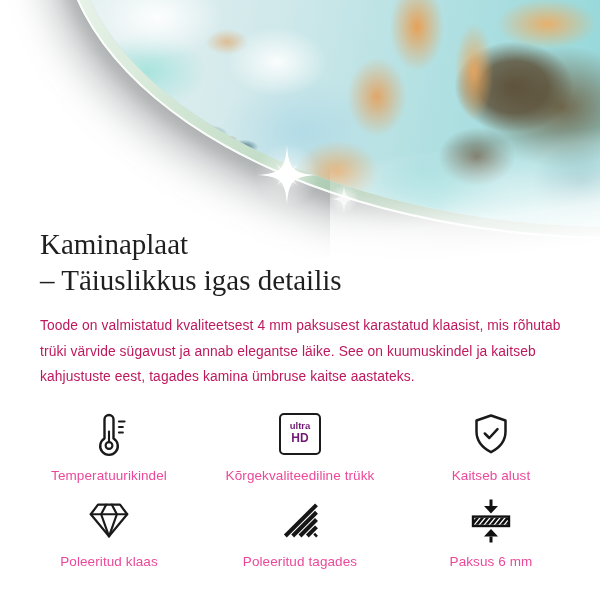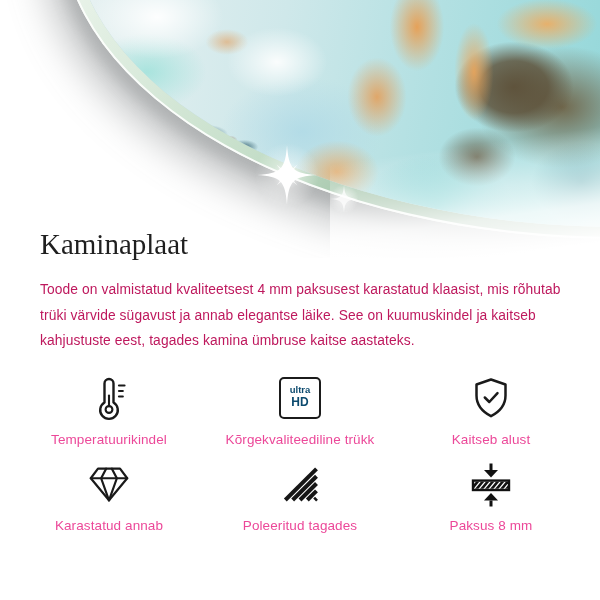--- a/index.html
+++ b/index.html
@@ -67,21 +67,21 @@
     margin:15px 40px 0 40px;width:530px;
     font-size:13.8px;line-height:25.5px;color:#be185d;letter-spacing:0.1px;
   }
   .features{margin-top:19px;}
   .features-row{display:flex;justify-content:space-between;padding:0 30px;margin-bottom:12px;}
   .feature{width:158px;display:flex;flex-direction:column;align-items:center;text-align:center;}
   .icon-slot{height:50px;display:flex;align-items:center;justify-content:center;}
   .feature-label{margin-top:9px;font-size:13.5px;color:#ec4899;letter-spacing:0.1px;}
   .uhd-box{
     width:38px;height:38px;border:2.6px solid #1b1b1b;border-radius:5px;
-    display:flex;flex-direction:column;align-items:center;justify-content:center;color:#0c4a6e;
+    display:flex;flex-direction:column;align-items:center;justify-content:center;color:#701a75;
   }
   .uhd-top{font-size:9.5px;font-weight:700;line-height:10px;}
   .uhd-bottom{font-size:12px;font-weight:800;line-height:15px;}
   svg{display:block;}
 </style>
 </head>
 <body>
 
 <div class="hero">
   <div class="glass-wrap">
@@ -114,20 +114,21 @@
       </defs>
       <circle r="30" fill="url(#glow2)"></circle>
       <path d="M0 -28 C1.6 -6 6 -1.6 28 0 C6 1.6 1.6 6 0 28 C-1.6 6 -6 1.6 -28 0 C-6 -1.6 -1.6 -6 0 -28 Z" fill="#ffffff"></path>
     </svg>
   </div>
 </div>
 
 <div class="content">
   <h1 class="page-title">
     <span>Kaminaplaat</span><br>
+    <span>– Täiuslikkus igas detailis</span>
   </h1>
   <p class="description">Toode on valmistatud kvaliteetsest 4 mm paksusest karastatud klaasist, mis rõhutab trüki värvide sügavust ja annab elegantse läike. See on kuumuskindel ja kaitseb kahjustuste eest, tagades kamina ümbruse kaitse aastateks.</p>
 
   <div class="features">
     <div class="features-row">
 
       <div class="feature">
         <div class="icon-slot">
           <svg width="48" height="48" viewBox="0 0 48 48" fill="none" stroke="#1a1a1a" stroke-width="2.4" stroke-linecap="round">
             <path d="M28.5 28.5 V9.5 a4.5 4.5 0 0 0 -9 0 V28.5 a8.8 8.8 0 1 0 9 0 Z" stroke-linejoin="round"></path>
@@ -166,21 +167,21 @@
 
       <div class="feature">
         <div class="icon-slot">
           <svg width="46" height="46" viewBox="0 0 48 48" fill="none" stroke="#1a1a1a" stroke-width="2.3" stroke-linejoin="round" stroke-linecap="round">
             <path d="M12.5 8 H35.5 L43 18 L24 41 L5 18 Z"></path>
             <path d="M5 18 H43"></path>
             <path d="M21 8 L15.8 18 L24 41"></path>
             <path d="M27 8 L32.2 18 L24 41"></path>
           </svg>
         </div>
-        <div class="feature-label">Karastatud annab</div>
+        <div class="feature-label">Poleeritud klaas</div>
       </div>
 
       <div class="feature">
         <div class="icon-slot">
           <svg width="44" height="44" viewBox="0 0 48 48" stroke="#161616" stroke-width="4.4" stroke-linecap="butt" fill="none">
             <path d="M8 41.5 L42 7.5"></path>
             <path d="M16 41.5 L42 15.5"></path>
             <path d="M24 41.5 L42 23.5"></path>
             <path d="M32 41.5 L42 31.5"></path>
             <path d="M40 41.5 L42 39.5"></path>
@@ -207,18 +208,18 @@
               <path d="M18 31 l9 -11"></path>
                 <path d="M23 31 l9 -11"></path>
                 <path d="M28 31 l9 -11"></path>
               <path d="M33 31 l9 -11"></path>
                 <path d="M38 31 l9 -11"></path>
             </g>
             <path d="M24 46.5 V40.5" stroke="#111" stroke-width="3"></path>
             <polygon points="24,33 17,40.5 31,40.5" fill="#111"></polygon>
           </svg>
         </div>
-        <div class="feature-label">Paksus 8 mm</div>
+        <div class="feature-label">Paksus 6 mm</div>
       </div>
 
     </div>
   </div>
 </div>
 
 </body></html>

